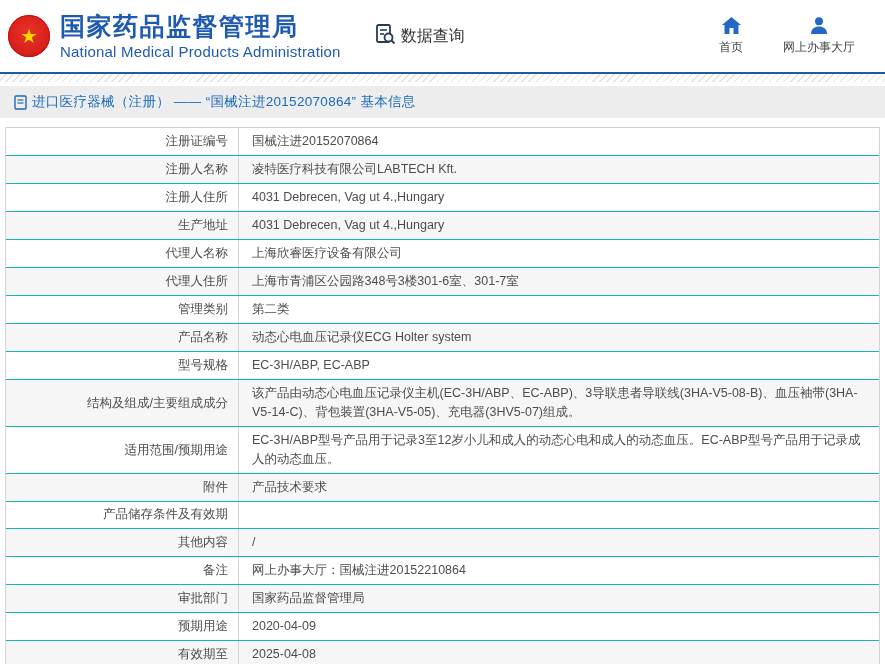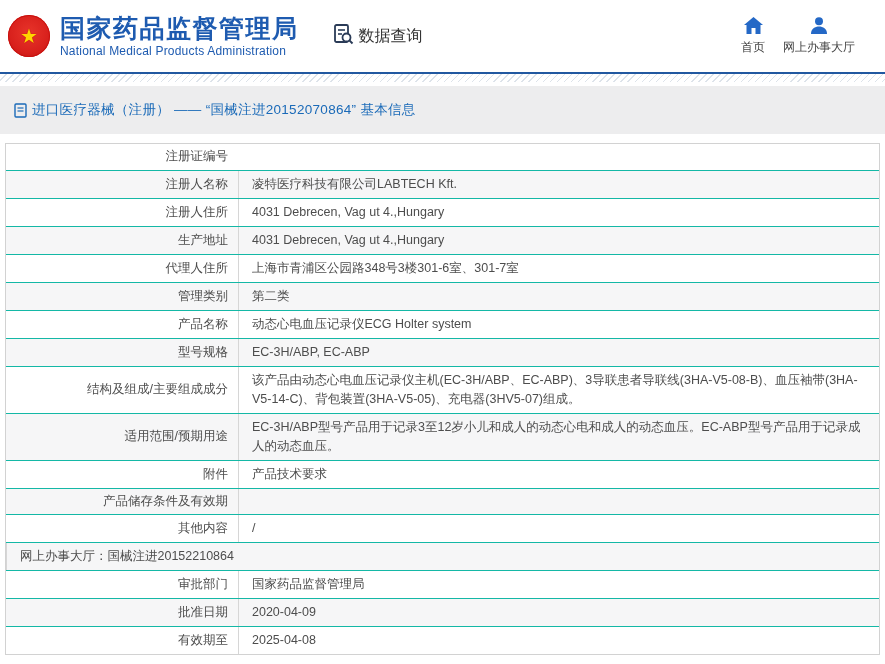--- a/index.html
+++ b/index.html
@@ -5,35 +5,35 @@
   * { margin:0; padding:0; box-sizing:border-box; }
   html,body { width:885px; background:#ffffff; font-family:"Liberation Sans","DejaVu Sans",sans-serif; }
   body { height:664px; overflow:hidden; color:#4d4d4d; }
 
   
   .header { height:72px; display:flex; align-items:center; padding:0 18px 0 8px; background:#fff; }
   .logo { width:42px; height:42px; border-radius:50%; background:radial-gradient(circle at 50% 42%, #e8342a 0%, #d8201c 62%, #b71310 100%); display:flex; align-items:center; justify-content:center; flex:0 0 auto; box-shadow:0 0 0 1px #c8100d inset; }
   .logo .star { color:#ffd400; font-size:20px; line-height:1; text-shadow:0 0 1px #a00; }
   .title-block { margin-left:10px; }
   .title-cn { font-size:25px; font-weight:bold; color:#1e5bb0; letter-spacing:1.5px; line-height:1.15; }
-  .title-en { font-size:12px; color:#1e5bb0; margin-top:2px; letter-spacing:.2px; }
+  .title-en { font-size:15px; color:#1e5bb0; margin-top:2px; letter-spacing:.2px; }
   .nav-query { display:flex; align-items:center; margin-left:32px; cursor:pointer; }
   .nav-query .q-label { font-size:16px; color:#333; margin-left:4px; }
-  .header-right { margin-left:auto; display:flex; align-items:flex-start; gap:18px; padding-right:12px; }
+  .header-right { margin-left:auto; display:flex; align-items:flex-start; gap:40px; padding-right:12px; }
   .hr-item { display:flex; flex-direction:column; align-items:center; cursor:pointer; }
   .hr-item .icon { height:18px; display:flex; align-items:flex-end; }
   .hr-item .lbl { font-size:12px; color:#444; margin-top:5px; white-space:nowrap; }
 
   
   .blue-line { height:2px; background:#2158a0; }
   .hatch-band { height:8px; background:repeating-linear-gradient(135deg,#ffffff 0 4px,#dde3ea 4px 5px); }
   .gap-s { height:4px; background:#fff; }
 
   
-  .breadcrumb-bar { height:48px; background:#ededee; display:flex; align-items:center; padding:0 14px; }
+  .breadcrumb-bar { height:32px; background:#ededee; display:flex; align-items:center; padding:0 14px; }
   .breadcrumb-bar .bc-text { color:#1a6ab8; font-size:13.5px; margin-left:5px; letter-spacing:.3px; }
 
   
   .table-wrap { margin:9px 5px 0 5px; border:1px solid #d2d2d2; border-bottom:1px solid #d2d2d2; }
   .t-row { display:flex; align-items:stretch; border-bottom:1px solid #14b8a6; background:#fff; }
   .t-row:last-child { border-bottom:none; }
   .t-row:nth-child(even) { background:#f6f6f7; }
   .cell-label { flex:0 0 232px; display:flex; align-items:center; justify-content:flex-end; text-align:right; padding:4px 10px 4px 4px; font-size:12.5px; color:#4d4d4d; min-height:25.5px; }
   .cell-value { flex:1; display:flex; align-items:center; border-left:1px solid #d6d6d6; padding:4px 10px 4px 13px; font-size:12.5px; color:#4d4d4d; line-height:19px; }
 </style>
@@ -94,20 +94,23 @@
     </svg>
   </span>
   <span class="bc-text">进口医疗器械（注册） —— “国械注进20152070864” 基本信息</span>
 </div>
 
 <div class="table-wrap" id="reg-table">
     <div class="t-row">
       <div class="cell-label">
         <span>注册证编号</span>
       </div>
+      <div class="cell-value">
+        <span>国械注进20152070864</span>
+      </div>
     </div>
     <div class="t-row">
       <div class="cell-label">
         <span>注册人名称</span>
       </div>
       <div class="cell-value">
         <span>凌特医疗科技有限公司LABTECH Kft.</span>
       </div>
     </div>
     <div class="t-row">
@@ -121,20 +124,28 @@
     <div class="t-row">
       <div class="cell-label">
         <span>生产地址</span>
       </div>
       <div class="cell-value">
         <span>4031 Debrecen, Vag ut 4.,Hungary</span>
       </div>
     </div>
     <div class="t-row">
       <div class="cell-label">
+        <span>代理人名称</span>
+      </div>
+      <div class="cell-value">
+        <span>上海欣睿医疗设备有限公司</span>
+      </div>
+    </div>
+    <div class="t-row">
+      <div class="cell-label">
         <span>代理人住所</span>
       </div>
       <div class="cell-value">
         <span>上海市青浦区公园路348号3楼301-6室、301-7室</span>
       </div>
     </div>
     <div class="t-row">
       <div class="cell-label">
         <span>管理类别</span>
       </div>
@@ -192,35 +203,38 @@
     </div>
     <div class="t-row">
       <div class="cell-label">
         <span>其他内容</span>
       </div>
       <div class="cell-value">
         <span>/</span>
       </div>
     </div>
     <div class="t-row">
+      <div class="cell-label">
+        <span>备注</span>
+      </div>
       <div class="cell-value">
         <span>网上办事大厅：国械注进20152210864</span>
       </div>
     </div>
     <div class="t-row">
       <div class="cell-label">
         <span>审批部门</span>
       </div>
       <div class="cell-value">
         <span>国家药品监督管理局</span>
       </div>
     </div>
     <div class="t-row">
       <div class="cell-label">
-        <span>批准日期</span>
+        <span>预期用途</span>
       </div>
       <div class="cell-value">
         <span>2020-04-09</span>
       </div>
     </div>
     <div class="t-row">
       <div class="cell-label">
         <span>有效期至</span>
       </div>
       <div class="cell-value">

